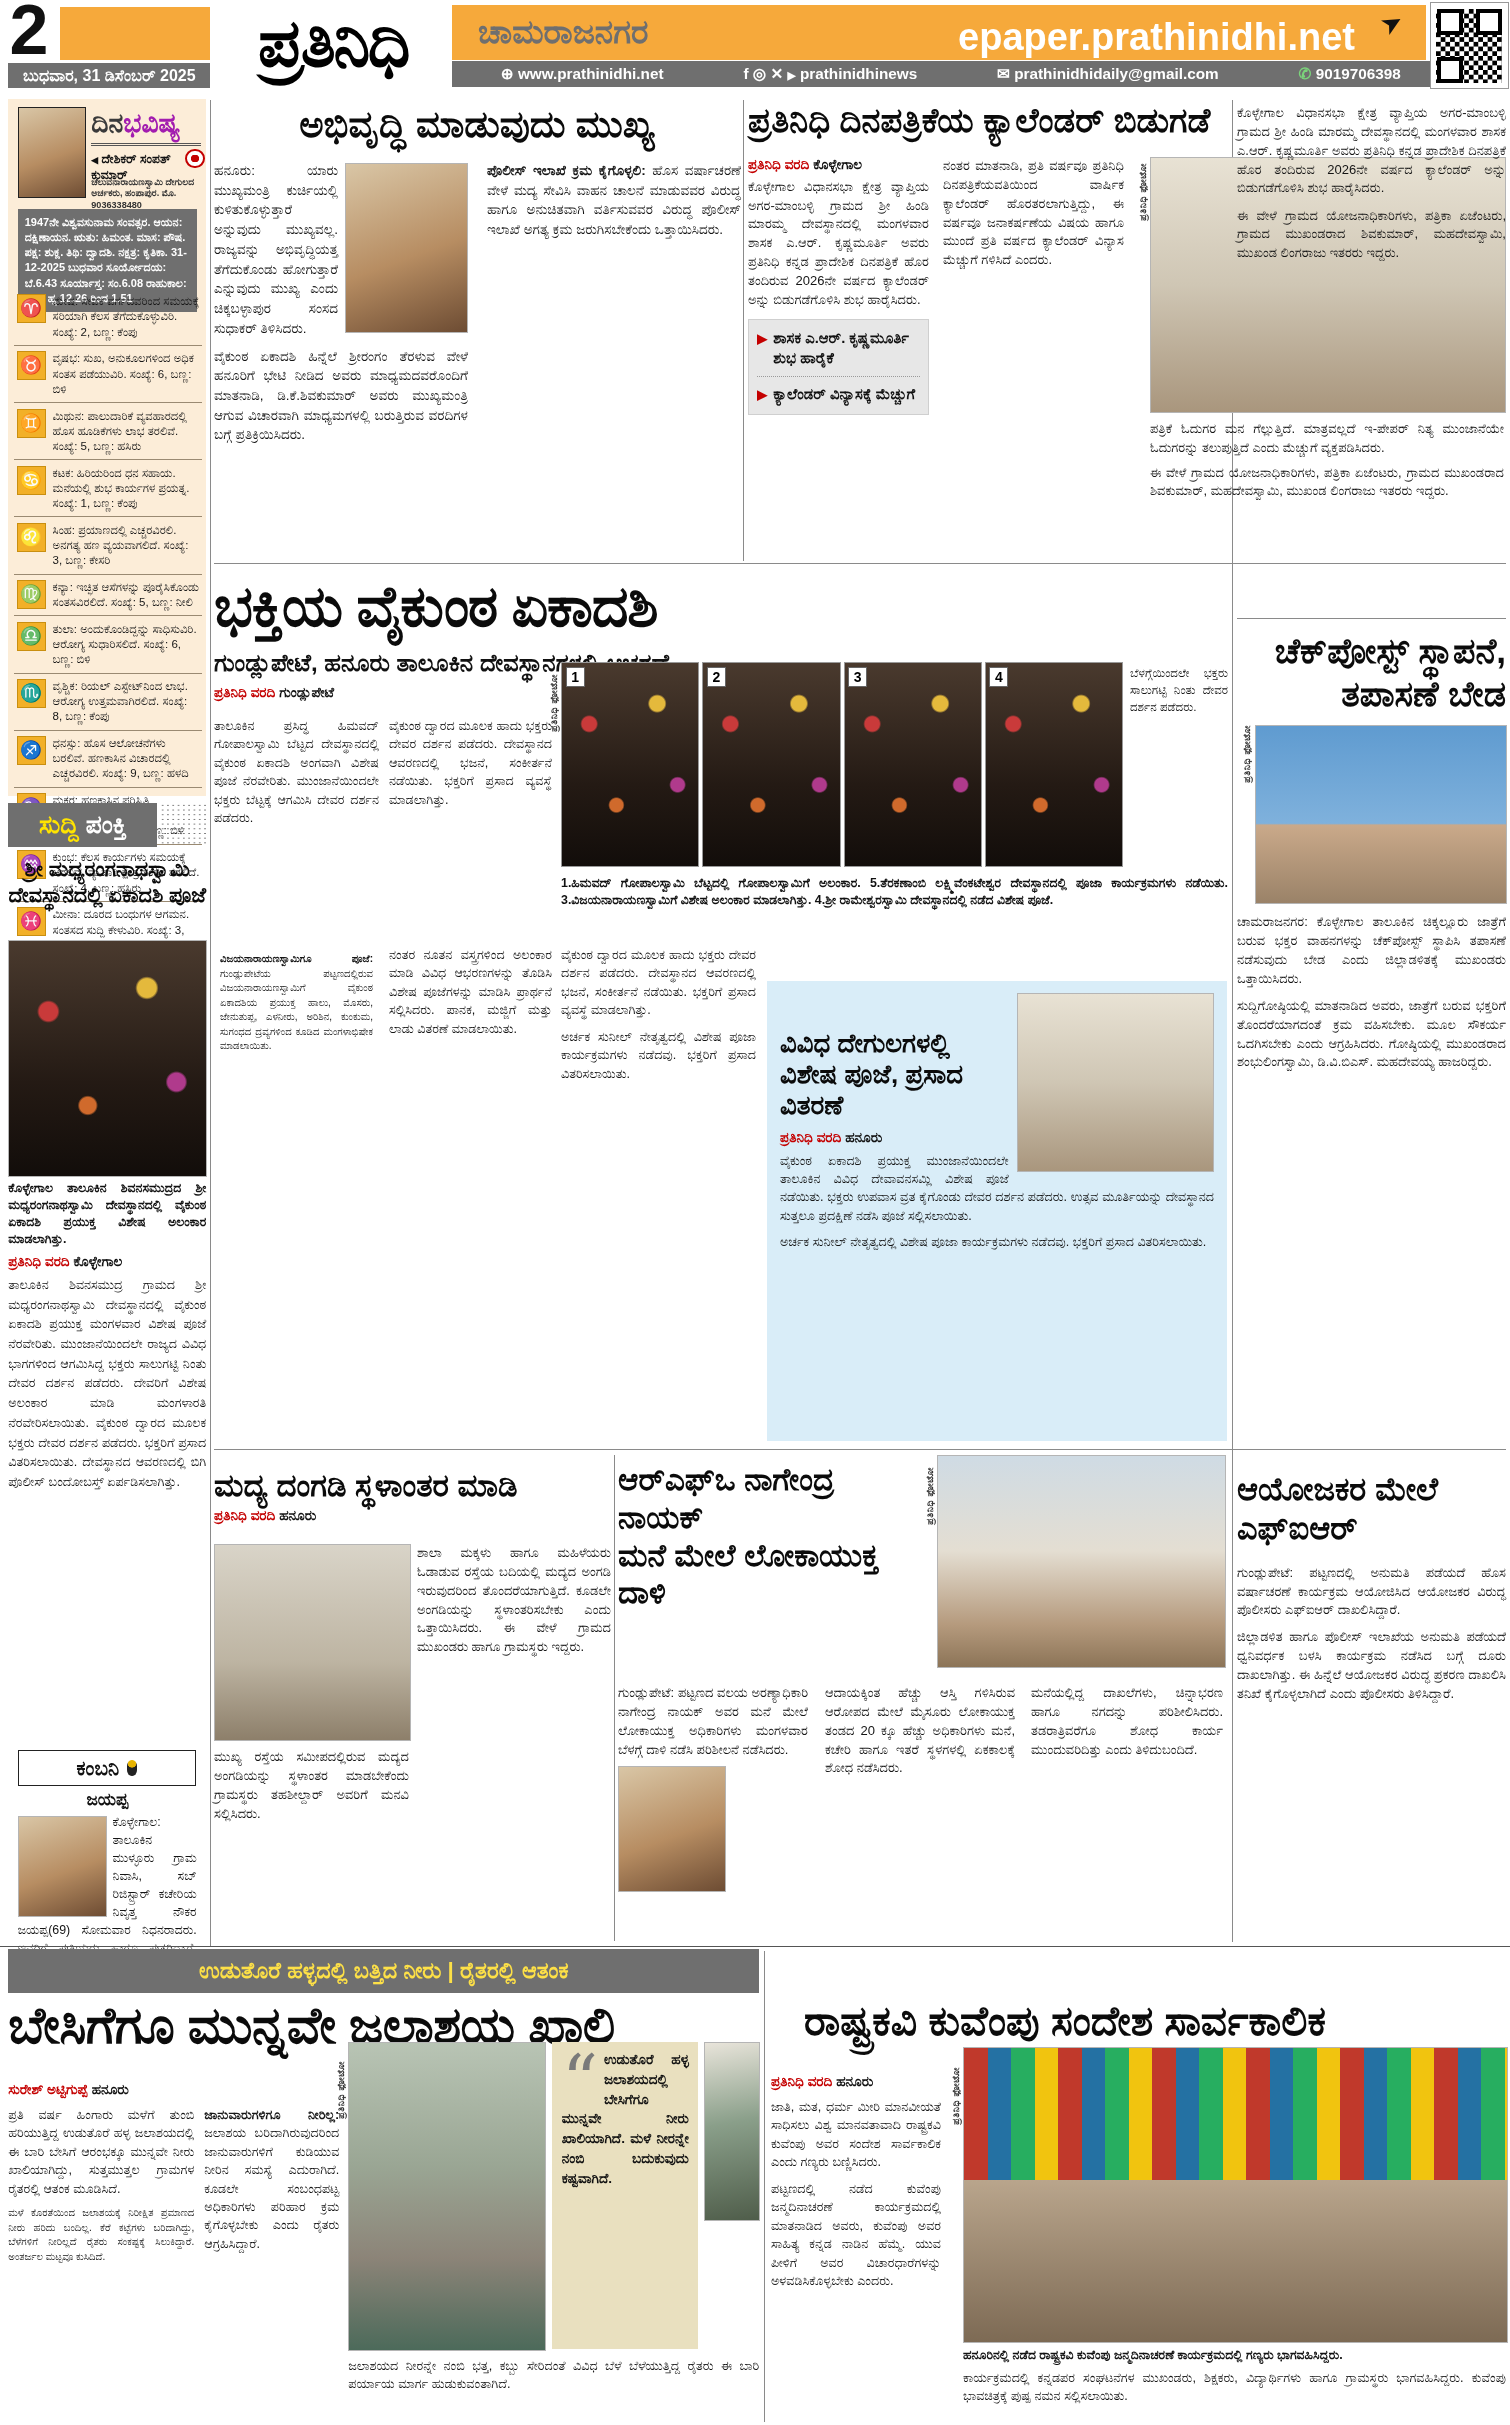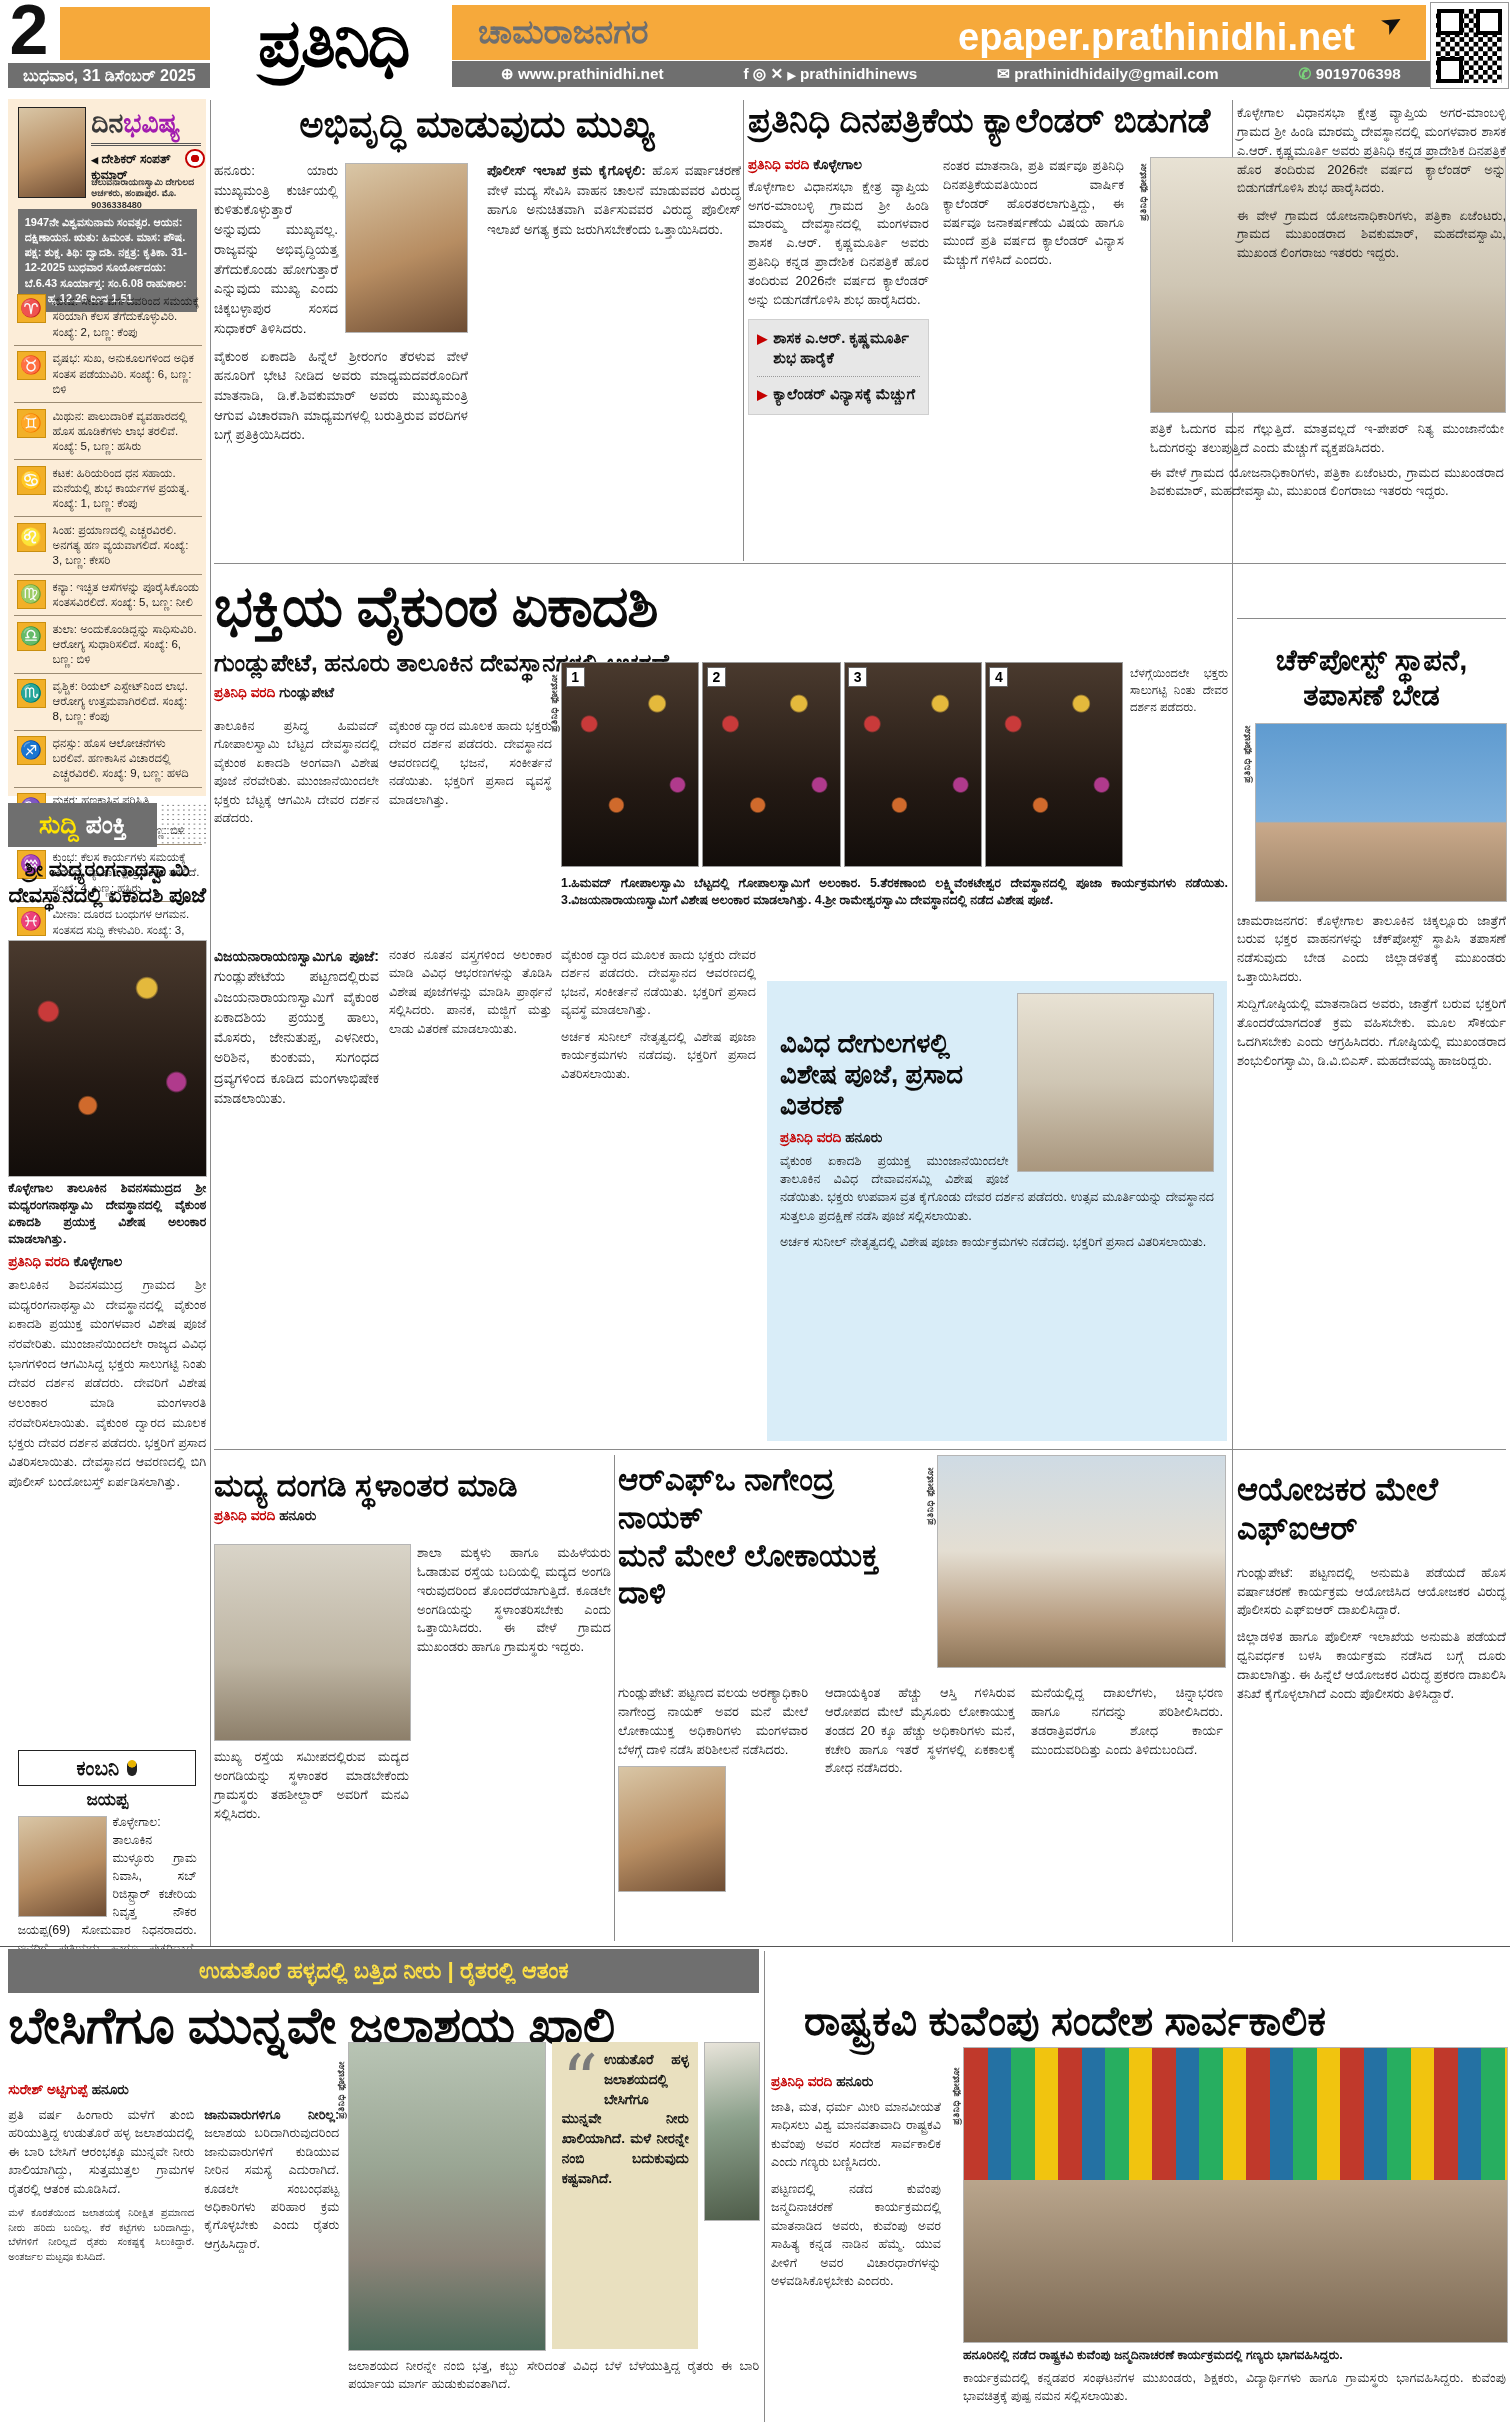--- a/index.html
+++ b/index.html
@@ -233,21 +233,21 @@
   <div class="abs body-text" style="left:195px;top:57px;width:181px;height:395px">ನಂತರ ಮಾತನಾಡಿ, ಪ್ರತಿ ವರ್ಷವೂ ಪ್ರತಿನಿಧಿ ದಿನಪತ್ರಿಕೆಯವತಿಯಿಂದ ವಾರ್ಷಿಕ ಕ್ಯಾಲೆಂಡರ್ ಹೊರತರಲಾಗುತ್ತಿದ್ದು, ಈ ವರ್ಷವೂ ಜನಾಕರ್ಷಣೆಯ ವಿಷಯ ಹಾಗೂ ಮುಂದೆ ಪ್ರತಿ ವರ್ಷದ ಕ್ಯಾಲೆಂಡರ್ ವಿನ್ಯಾಸ ಮೆಚ್ಚುಗೆ ಗಳಿಸಿದೆ ಎಂದರು.</div>
   <div class="abs" style="left:389px;top:57px;width:368px">
     <div class="ph ph-group" style="position:relative;width:354px;height:254px;margin-left:13px"></div>
     <div class="rot" style="left:0;top:5.9px">ಪ್ರತಿನಿಧಿ ಫೋಟೋ</div>
     <p class="body-text" style="margin:7px 0 5.9px 13px;width:354px">ಪತ್ರಿಕೆ ಓದುಗರ ಮನ ಗೆಲ್ಲುತ್ತಿದೆ. ಮಾತ್ರವಲ್ಲದೆ ಇ-ಪೇಪರ್ ನಿತ್ಯ ಮುಂಜಾನೆಯೇ ಓದುಗರನ್ನು ತಲುಪುತ್ತಿದೆ ಎಂದು ಮೆಚ್ಚುಗೆ ವ್ಯಕ್ತಪಡಿಸಿದರು.</p>
     <p class="body-text" style="margin:0 0 0 13px;width:354px">ಈ ವೇಳೆ ಗ್ರಾಮದ ಯೋಜನಾಧಿಕಾರಿಗಳು, ಪತ್ರಿಕಾ ಏಜೆಂಟರು, ಗ್ರಾಮದ ಮುಖಂಡರಾದ ಶಿವಕುಮಾರ್, ಮಹದೇವಸ್ವಾಮಿ, ಮುಖಂಡ ಲಿಂಗರಾಜು ಇತರರು ಇದ್ದರು.</p>
   </div>
 </div>
 
 <div class="abs" style="left:1237px;top:625px;width:269px;height:820px">
-  <div class="headline" style="font-size:29px;text-align:center;line-height:1.22;margin-top:18px">
+  <div class="headline" style="font-size:35px;text-align:right;line-height:1.22;margin-top:5px">
     <div>ಚೆಕ್‌ಪೋಸ್ಟ್ ಸ್ಥಾಪನೆ,</div>
     <div>ತಪಾಸಣೆ ಬೇಡ</div>
   </div>
   <div class="ph ph-press" style="position:relative;width:250px;height:177px;margin:9.4px 0 0 17.7px"></div>
   <div class="rot" style="left:3.5px;top:100px">ಪ್ರತಿನಿಧಿ ಫೋಟೋ</div>
   <p class="body-text" style="margin:9.4px 0 8.3px 0">ಚಾಮರಾಜನಗರ: ಕೊಳ್ಳೇಗಾಲ ತಾಲೂಕಿನ ಚಿಕ್ಕಲ್ಲೂರು ಜಾತ್ರೆಗೆ ಬರುವ ಭಕ್ತರ ವಾಹನಗಳನ್ನು ಚೆಕ್‌ಪೋಸ್ಟ್ ಸ್ಥಾಪಿಸಿ ತಪಾಸಣೆ ನಡೆಸುವುದು ಬೇಡ ಎಂದು ಜಿಲ್ಲಾಡಳಿತಕ್ಕೆ ಮುಖಂಡರು ಒತ್ತಾಯಿಸಿದರು.</p>
   <p class="body-text" style="margin:0">ಸುದ್ದಿಗೋಷ್ಠಿಯಲ್ಲಿ ಮಾತನಾಡಿದ ಅವರು, ಜಾತ್ರೆಗೆ ಬರುವ ಭಕ್ತರಿಗೆ ತೊಂದರೆಯಾಗದಂತೆ ಕ್ರಮ ವಹಿಸಬೇಕು. ಮೂಲ ಸೌಕರ್ಯ ಒದಗಿಸಬೇಕು ಎಂದು ಆಗ್ರಹಿಸಿದರು. ಗೋಷ್ಠಿಯಲ್ಲಿ ಮುಖಂಡರಾದ ಶಂಭುಲಿಂಗಸ್ವಾಮಿ, ಡಿ.ವಿ.ಬಿಎಸ್. ಮಹದೇವಯ್ಯ ಹಾಜರಿದ್ದರು.</p>
 </div>
 
 <div class="abs body-text" style="left:1237px;top:104px;width:269px;height:507px;font-size:13px">
@@ -278,21 +278,21 @@
     </div>
   </div>
   <div class="rot" style="left:334px;top:106px">ಪ್ರತಿನಿಧಿ ಫೋಟೋ</div>
 
   <div class="abs body-text" style="left:0;top:149px;width:165px;height:207px;font-size:12.7px">ತಾಲೂಕಿನ ಪ್ರಸಿದ್ಧ ಹಿಮವದ್ ಗೋಪಾಲಸ್ವಾಮಿ ಬೆಟ್ಟದ ದೇವಸ್ಥಾನದಲ್ಲಿ ವೈಕುಂಠ ಏಕಾದಶಿ ಅಂಗವಾಗಿ ವಿಶೇಷ ಪೂಜೆ ನೆರವೇರಿತು. ಮುಂಜಾನೆಯಿಂದಲೇ ಭಕ್ತರು ಬೆಟ್ಟಕ್ಕೆ ಆಗಮಿಸಿ ದೇವರ ದರ್ಶನ ಪಡೆದರು.</div>
   <div class="abs body-text" style="left:175px;top:149px;width:163px;height:207px;font-size:12.7px">ವೈಕುಂಠ ದ್ವಾರದ ಮೂಲಕ ಹಾದು ಭಕ್ತರು ದೇವರ ದರ್ಶನ ಪಡೆದರು. ದೇವಸ್ಥಾನದ ಆವರಣದಲ್ಲಿ ಭಜನೆ, ಸಂಕೀರ್ತನೆ ನಡೆಯಿತು. ಭಕ್ತರಿಗೆ ಪ್ರಸಾದ ವ್ಯವಸ್ಥೆ ಮಾಡಲಾಗಿತ್ತು.</div>
   <div class="abs body-text" style="left:916px;top:97px;width:98px;height:205px;font-size:11.8px">ಬೆಳಗ್ಗೆಯಿಂದಲೇ ಭಕ್ತರು ಸಾಲುಗಟ್ಟಿ ನಿಂತು ದೇವರ ದರ್ಶನ ಪಡೆದರು.</div>
   <div class="abs caption" style="left:347px;top:307px;width:667px">1.ಹಿಮವದ್ ಗೋಪಾಲಸ್ವಾಮಿ ಬೆಟ್ಟದಲ್ಲಿ ಗೋಪಾಲಸ್ವಾಮಿಗೆ ಅಲಂಕಾರ. 5.ತೆರಕಣಾಂಬಿ ಲಕ್ಷ್ಮಿವೆಂಕಟೇಶ್ವರ ದೇವಸ್ಥಾನದಲ್ಲಿ ಪೂಜಾ ಕಾರ್ಯಕ್ರಮಗಳು ನಡೆಯಿತು. 3.ವಿಜಯನಾರಾಯಣಸ್ವಾಮಿಗೆ ವಿಶೇಷ ಅಲಂಕಾರ ಮಾಡಲಾಗಿತ್ತು. 4.ಶ್ರೀ ರಾಮೇಶ್ವರಸ್ವಾಮಿ ದೇವಸ್ಥಾನದಲ್ಲಿ ನಡೆದ ವಿಶೇಷ ಪೂಜೆ.</div>
 
   <div class="abs" style="left:0;top:378px;width:165px;height:496px">
-    <p class="body-text" style="margin:0;font-size:14px">
+    <p class="body-text" style="margin:6px;font-size:10px">
       <span class="lead">ವಿಜಯನಾರಾಯಣಸ್ವಾಮಿಗೂ ಪೂಜೆ: </span><span>ಗುಂಡ್ಲುಪೇಟೆಯ ಪಟ್ಟಣದಲ್ಲಿರುವ ವಿಜಯನಾರಾಯಣಸ್ವಾಮಿಗೆ ವೈಕುಂಠ ಏಕಾದಶಿಯ ಪ್ರಯುಕ್ತ ಹಾಲು, ಮೊಸರು, ಜೇನುತುಪ್ಪ, ಎಳನೀರು, ಅರಿಶಿನ, ಕುಂಕುಮ, ಸುಗಂಧದ ದ್ರವ್ಯಗಳಿಂದ ಕೂಡಿದ ಮಂಗಳಾಭಿಷೇಕ ಮಾಡಲಾಯಿತು.</span>
     </p>
   </div>
   <div class="abs body-text" style="left:175px;top:378px;width:163px;height:496px;font-size:12.7px">ನಂತರ ನೂತನ ವಸ್ತ್ರಗಳಿಂದ ಅಲಂಕಾರ ಮಾಡಿ ವಿವಿಧ ಆಭರಣಗಳನ್ನು ತೊಡಿಸಿ ವಿಶೇಷ ಪೂಜೆಗಳನ್ನು ಮಾಡಿಸಿ ಪ್ರಾರ್ಥನೆ ಸಲ್ಲಿಸಿದರು. ಪಾನಕ, ಮಜ್ಜಿಗೆ ಮತ್ತು ಲಾಡು ವಿತರಣೆ ಮಾಡಲಾಯಿತು.</div>
   <div class="abs body-text" style="left:347px;top:378px;width:195px;height:496px;font-size:12.7px">
     <p style="margin:0 0 8.3px 0">ವೈಕುಂಠ ದ್ವಾರದ ಮೂಲಕ ಹಾದು ಭಕ್ತರು ದೇವರ ದರ್ಶನ ಪಡೆದರು. ದೇವಸ್ಥಾನದ ಆವರಣದಲ್ಲಿ ಭಜನೆ, ಸಂಕೀರ್ತನೆ ನಡೆಯಿತು. ಭಕ್ತರಿಗೆ ಪ್ರಸಾದ ವ್ಯವಸ್ಥೆ ಮಾಡಲಾಗಿತ್ತು.</p>
     <p style="margin:0">ಅರ್ಚಕ ಸುನೀಲ್ ನೇತೃತ್ವದಲ್ಲಿ ವಿಶೇಷ ಪೂಜಾ ಕಾರ್ಯಕ್ರಮಗಳು ನಡೆದವು. ಭಕ್ತರಿಗೆ ಪ್ರಸಾದ ವಿತರಿಸಲಾಯಿತು.</p>
   </div>
 
   <div class="bluebox" style="left:553px;top:413px;width:460px;height:460px">

